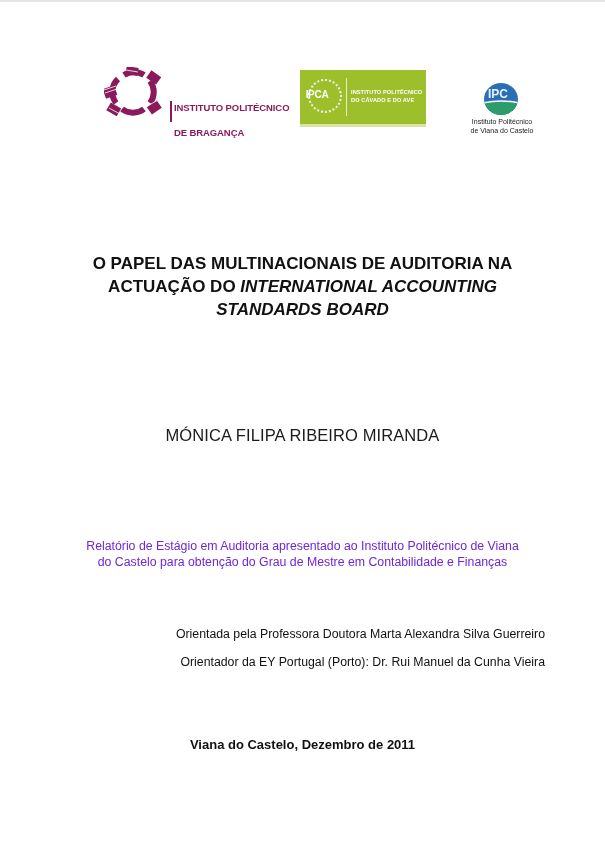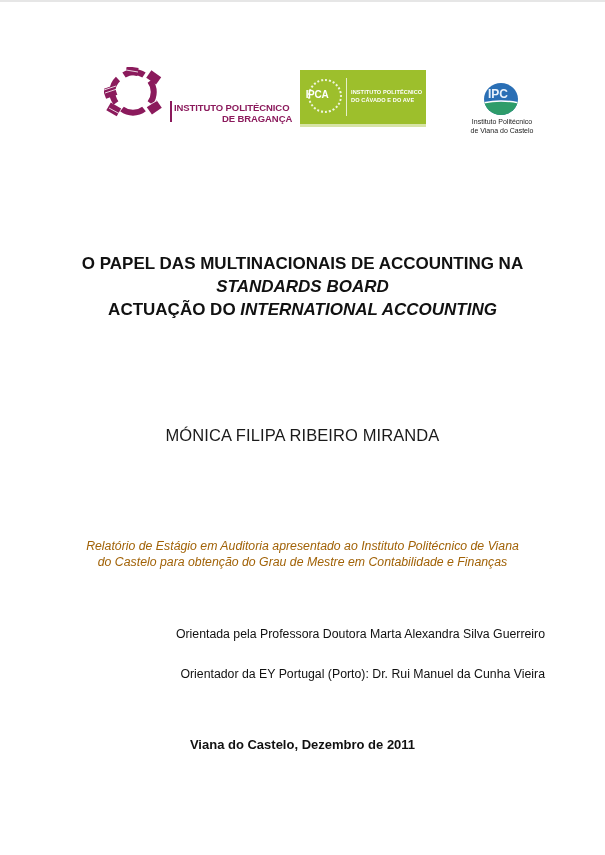--- a/index.html
+++ b/index.html
@@ -9,21 +9,21 @@
     }
     .topstrip { position: absolute; left: 0; top: 0; width: 605px; height: 2px; background: #e6e6e6; }
 
     
     .ipb { position: absolute; left: 104px; top: 67px; width: 180px; height: 56px; }
     .ipb svg { position: absolute; left: 0; top: 0; }
     .ipb-word { position: absolute; left: 58px; top: -6px; font-family: "Liberation Sans", sans-serif;
       font-weight: bold; font-size: 38px; color: #8b1a5c; letter-spacing: -1px; line-height: 40px; }
     .ipb-line1, .ipb-line2 { position: absolute; left: 70px; font-weight: bold; font-size: 9.5px; color: #8b1a5c; white-space: nowrap; letter-spacing: -0.1px; }
     .ipb-line1 { top: 35px; }
-    .ipb-line2 { top: 46px; margin-left: 48px; }
+    .ipb-line2 { top: 60px; }
     .ipb-bar { position: absolute; left: 66px; top: 34px; width: 2px; height: 21px; background: #8b1a5c; }
 
     
     .ipca { position: absolute; left: 300px; top: 70px; width: 126px; height: 54px; background: #9dbf2c; }
     .ipca-shadow { position: absolute; left: 300px; top: 124px; width: 126px; height: 3px; background: #d7e4a6; }
     .ipca-circle { position: absolute; left: 8px; top: 9px; width: 34px; height: 34px; border-radius: 50%;
       border: 2px dotted rgba(255,255,255,0.85); box-sizing: border-box; }
     .ipca-mark { position: absolute; left: 0; top: 19px; width: 34px; text-align: center; color: #fff; font-weight: bold; font-size: 10px; letter-spacing: -0.3px; }
     .ipca-sep { position: absolute; left: 46px; top: 8px; width: 1px; height: 38px; background: rgba(255,255,255,0.75); }
     .ipca-t1, .ipca-t2 { position: absolute; left: 51px; color: #fff; font-size: 5.6px; font-weight: bold; white-space: nowrap; letter-spacing: 0.1px; }
@@ -35,24 +35,24 @@
     .ipvc-globe { position: absolute; left: 21px; top: 2px; width: 36px; height: 34px; }
     .ipvc-t1, .ipvc-t2 { position: absolute; left: 0; width: 80px; text-align: center; font-size: 7px; color: #222; white-space: nowrap; }
     .ipvc-t1 { top: 38px; }
     .ipvc-t2 { top: 47px; }
 
     
     .title { position: absolute; left: 60px; top: 252px; width: 485px; text-align: center;
       font-weight: bold; font-size: 17px; line-height: 23px; color: #111; }
     .title i { font-style: italic; }
     .author { position: absolute; left: 60px; top: 426px; width: 485px; text-align: center; font-size: 16.5px; color: #1a1a1a; letter-spacing: 0.1px; }
-    .report { position: absolute; left: 80px; top: 538px; width: 445px; text-align: center; font-style: italic; font-size: 12.3px; line-height: 16px; color: #a16207; }
+    .report { position: absolute; left: 80px; top: 538px; width: 445px; text-align: center; font-size: 12.3px; line-height: 16px; color: #6d28d9; }
     .adv1, .adv2 { position: absolute; left: 60px; width: 485px; text-align: right; font-size: 12.3px; color: #111; }
     .adv1 { top: 627px; }
-    .adv2 { top: 655px; margin-top: 12px; }
+    .adv2 { top: 655px; }
     .place { position: absolute; left: 60px; top: 737px; width: 485px; text-align: center; font-size: 13px; font-weight: bold; color: #111; }
   </style>
 </head>
 <body>
 
 <div class="topstrip"></div>
 
 <div class="ipb">
   <svg width="58" height="50" viewBox="0 0 58 50">
     <g fill="none" stroke="#8b1a5c" stroke-width="6">
@@ -102,23 +102,23 @@
       <rect x="0" y="20" width="36" height="14" fill="#2e9c6a"></rect>
       <path d="M0 21 Q18 17 36 21" stroke="#ffffff" stroke-width="1.6" fill="none"></path>
       <text x="5" y="16" font-family="Liberation Sans, sans-serif" font-weight="bold" font-size="12" fill="#e9f1fb">IPC</text>
     </g>
   </svg>
   <span class="ipvc-t1">Instituto Politécnico</span>
   <span class="ipvc-t2">de Viana do Castelo</span>
 </div>
 
 <div class="title">
-  <div>O PAPEL DAS MULTINACIONAIS DE ACCOUNTING NA</div>
+  <div>O PAPEL DAS MULTINACIONAIS DE AUDITORIA NA</div>
+  <div><span>ACTUAÇÃO DO </span><i>INTERNATIONAL ACCOUNTING</i></div>
   <div><i>STANDARDS BOARD</i></div>
-  <div><span>ACTUAÇÃO DO </span><i>INTERNATIONAL ACCOUNTING</i></div>
 </div>
 
 <div class="author">MÓNICA FILIPA RIBEIRO MIRANDA</div>
 
 <div class="report">Relatório de Estágio em Auditoria apresentado ao Instituto Politécnico de Viana do Castelo para obtenção do Grau de Mestre em Contabilidade e Finanças</div>
 
 <div class="adv1">Orientada pela Professora Doutora Marta Alexandra Silva Guerreiro</div>
 <div class="adv2">Orientador da EY Portugal (Porto): Dr. Rui Manuel da Cunha Vieira</div>
 
 <div class="place">Viana do Castelo, Dezembro de 2011</div>

